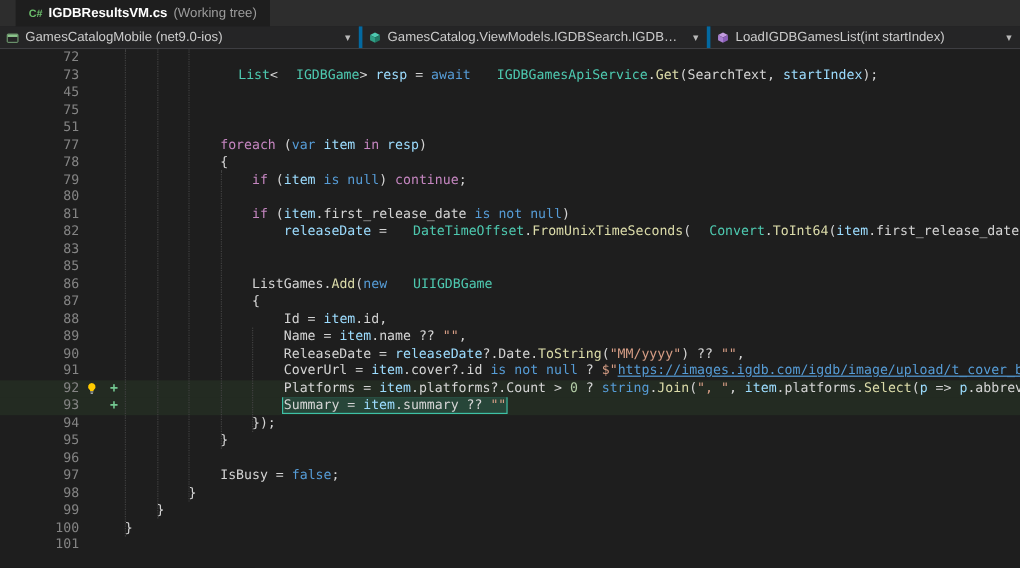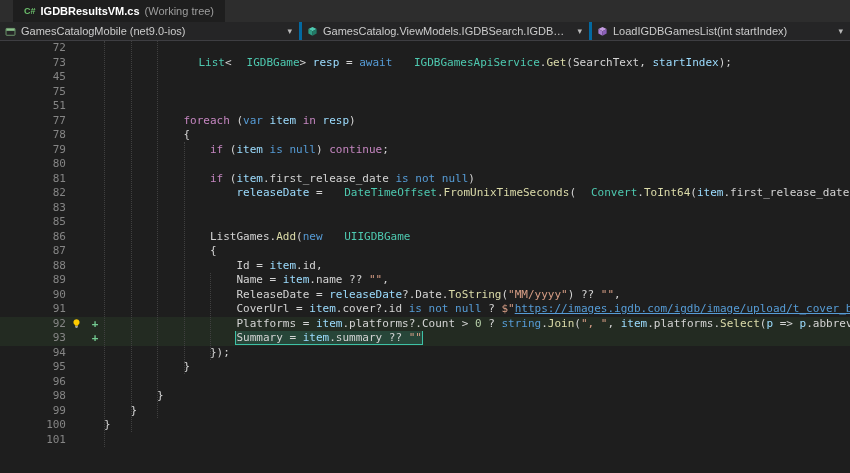--- a/index.html
+++ b/index.html
@@ -126,20 +126,21 @@
         <div class="code-line"><span class="ln">90</span><span class="bulb"></span><span class="diff"></span><span class="code"><span class="c-p">                    </span><span class="c-f">ReleaseDate</span><span class="c-p"> = </span><span class="c-v">releaseDate</span><span class="c-p">?.</span><span class="c-f">Date</span><span class="c-p">.</span><span class="c-m">ToString</span><span class="c-p">(</span><span class="c-s">"MM/yyyy"</span><span class="c-p">) ?? </span><span class="c-s">""</span><span class="c-p">,</span></span></div>
         <div class="code-line"><span class="ln">91</span><span class="bulb"></span><span class="diff"></span><span class="code"><span class="c-p">                    </span><span class="c-f">CoverUrl</span><span class="c-p"> = </span><span class="c-v">item</span><span class="c-p">.</span><span class="c-f">cover</span><span class="c-p">?.</span><span class="c-f">id</span><span class="c-p"> </span><span class="c-k">is</span><span class="c-p"> </span><span class="c-k">not</span><span class="c-p"> </span><span class="c-k">null</span><span class="c-p"> ? </span><span class="c-s">$"</span><span class="c-u">https://images.igdb.com/igdb/image/upload/t_cover_big/</span></span></div>
         <div class="code-line added"><span class="ln">92</span><span class="bulb"><svg width="11" height="12" viewBox="0 0 16 16">
               <path d="M8 1a4.5 4.5 0 0 0-2.7 8.1c.5.4.7 1 .7 1.6h4c0-.6.2-1.2.7-1.6A4.5 4.5 0 0 0 8 1z" fill="#ffcc00"></path>
               <path d="M6 11.2h4v1.1H6zM6.6 12.8h2.8v1.1H6.6z" fill="#c8c8c8"></path>
             </svg></span><span class="diff">+</span><span class="code"><span class="c-p">                    </span><span class="c-f">Platforms</span><span class="c-p"> = </span><span class="c-v">item</span><span class="c-p">.</span><span class="c-f">platforms</span><span class="c-p">?.</span><span class="c-f">Count</span><span class="c-p"> &gt; </span><span class="c-n">0</span><span class="c-p"> ? </span><span class="c-k">string</span><span class="c-p">.</span><span class="c-m">Join</span><span class="c-p">(</span><span class="c-s">", "</span><span class="c-p">, </span><span class="c-v">item</span><span class="c-p">.</span><span class="c-f">platforms</span><span class="c-p">.</span><span class="c-m">Select</span><span class="c-p">(</span><span class="c-v">p</span><span class="c-p"> =&gt; </span><span class="c-v">p</span><span class="c-p">.</span><span class="c-f">abbreviation</span></span></div>
         <div class="code-line added"><span class="ln">93</span><span class="bulb"></span><span class="diff">+</span><span class="code"><span class="c-p">                    </span><span class="selbox"><span class="c-f">Summary</span><span class="c-p"> = </span><span class="c-v">item</span><span class="c-p">.</span><span class="c-f">summary</span><span class="c-p"> ?? </span><span class="c-s">""</span></span></span></div>
         <div class="code-line"><span class="ln">94</span><span class="bulb"></span><span class="diff"></span><span class="code"><span class="c-p">                </span><span class="c-p">});</span></span></div>
         <div class="code-line"><span class="ln">95</span><span class="bulb"></span><span class="diff"></span><span class="code"><span class="c-p">            </span><span class="c-p">}</span></span></div>
         <div class="code-line"><span class="ln">96</span><span class="bulb"></span><span class="diff"></span><span class="code"></span></div>
+        <div class="code-line"><span class="ln">97</span><span class="bulb"></span><span class="diff"></span><span class="code"><span class="c-p">            </span><span class="c-f">IsBusy</span><span class="c-p"> = </span><span class="c-k">false</span><span class="c-p">;</span></span></div>
         <div class="code-line"><span class="ln">98</span><span class="bulb"></span><span class="diff"></span><span class="code"><span class="c-p">        </span><span class="c-p">}</span></span></div>
         <div class="code-line"><span class="ln">99</span><span class="bulb"></span><span class="diff"></span><span class="code"><span class="c-p">    </span><span class="c-p">}</span></span></div>
         <div class="code-line"><span class="ln">100</span><span class="bulb"></span><span class="diff"></span><span class="code"><span class="c-p">}</span></span></div>
         <div class="code-line"><span class="ln">101</span><span class="bulb"></span><span class="diff"></span><span class="code"></span></div>
       </div>
   </div>
 
 </div>
 
 </body></html>

